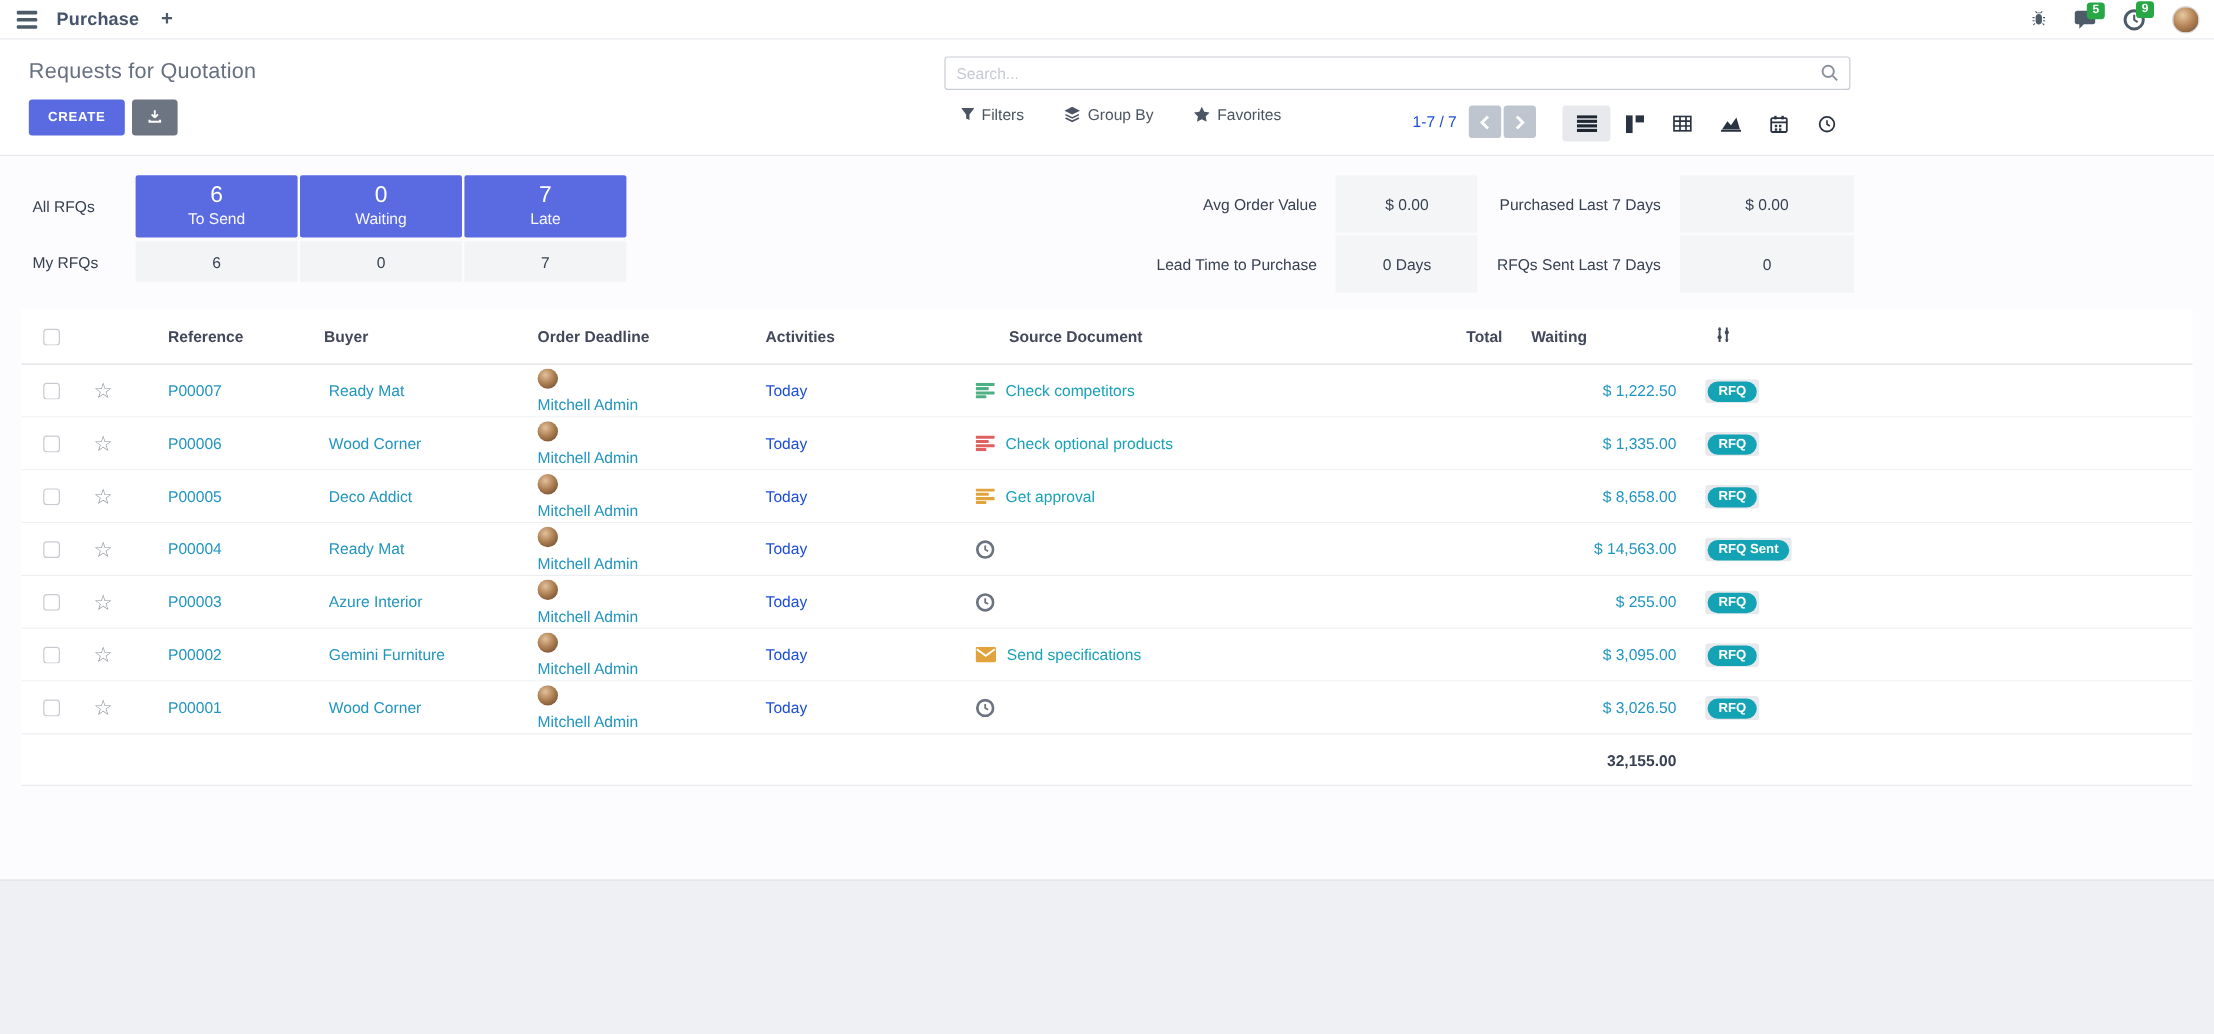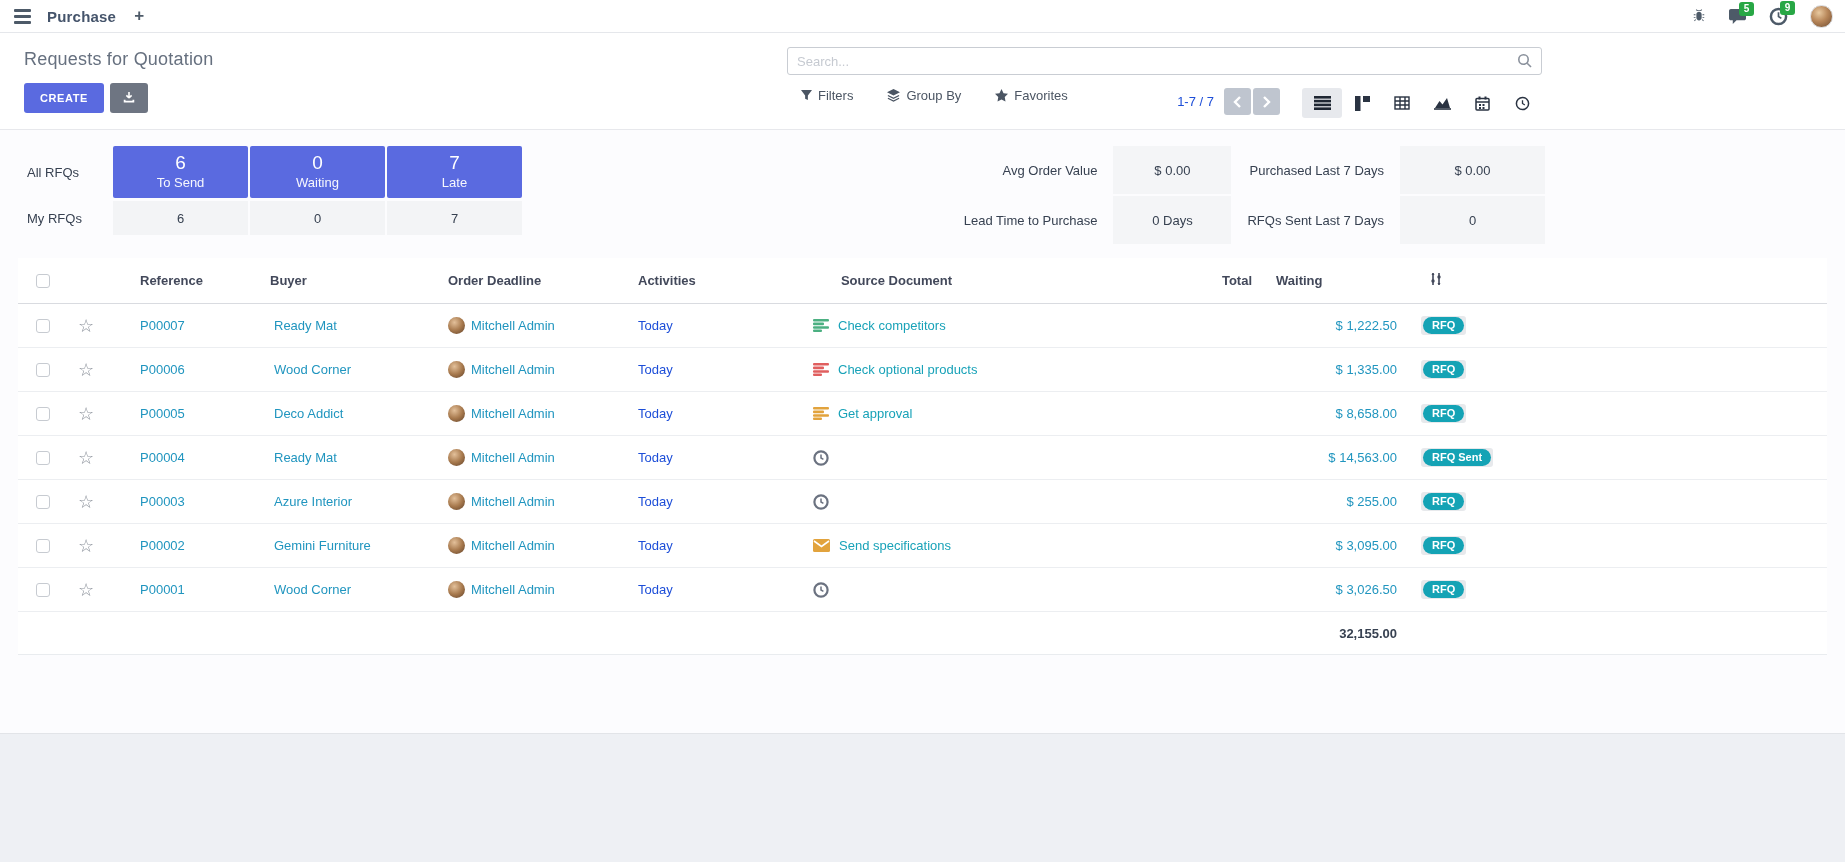--- a/index.html
+++ b/index.html
@@ -79,21 +79,21 @@
   .c-source { text-align:center; padding-left:0; }
   .c-total { text-align:right; padding-left:0; padding-right:12px; }
   .c-status { padding-left:12px; }
   .c-end { padding-left:16px; }
   .th-vendor { position:relative; border-right:1px solid #d9dbe0; height:100%; display:flex; align-items:center; }
   .sort-caret { position:absolute; right:10px; color:#6b7280; font-size:11px; }
   .checkbox { display:inline-block; width:14px; height:14px; border:1px solid #c7cbd1; border-radius:3px; background:#fff; vertical-align:middle; }
   .star { font-size:18px; color:#8d939c; line-height:1; }
   .link { color:#2095bf; }
   .today { color:#1d4ed8; }
-  .c-buyer { display:flex; align-items:center; gap:6px; }
+  .c-buyer { display:flex; align-items:flex-start; gap:6px;flex-direction:column; }
   .avatar-sm { width:17px; height:17px; border-radius:50%; flex:none;
                background: radial-gradient(circle at 38% 32%, #e3c09a 0%, #a87a4e 50%, #5f3f27 100%); }
   .c-activity { display:flex; align-items:center; gap:9px; }
   .act-text { color:#18a2b8; }
   .badge-wrap { display:inline-block; background:#e7e9ec; border-radius:3px; padding:1px 2px; }
   .badge { display:inline-block; background:#14a3b5; color:#fff; font-size:11px; font-weight:bold;
            border-radius:9px; padding:2px 9px; line-height:13px; }
   svg { display:block; }
 </style>
 </head>

